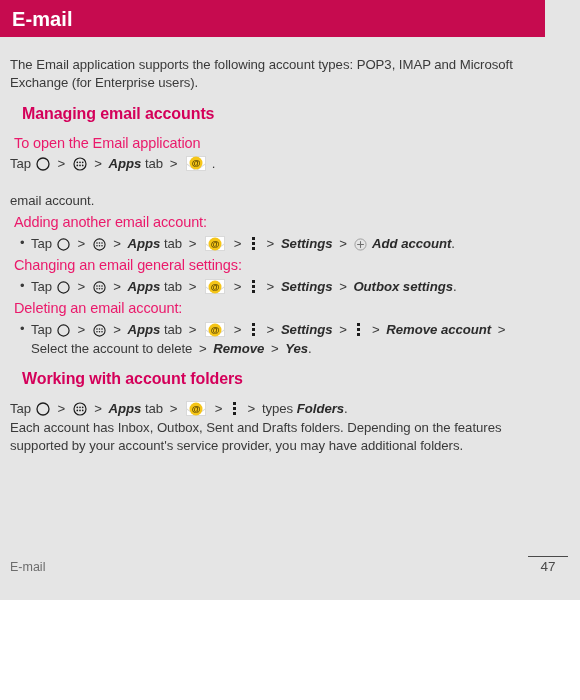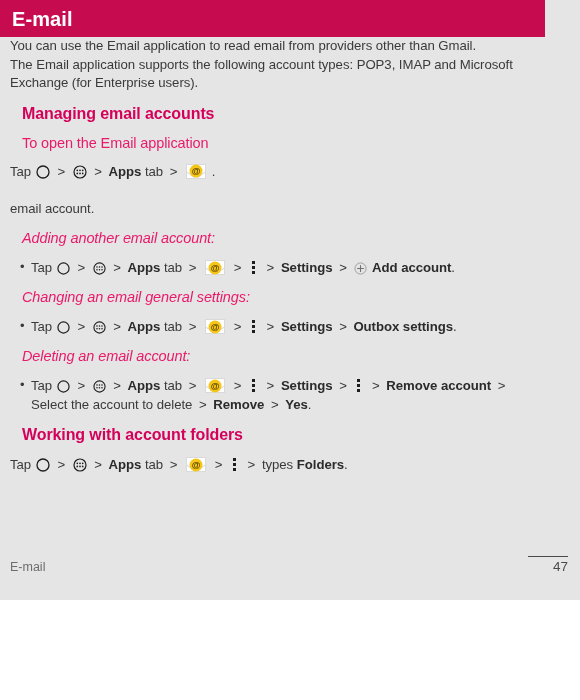--- a/index.html
+++ b/index.html
@@ -56,30 +56,30 @@
     margin: 12px;
     letter-spacing: -0.1px;
   }
   .sec1 { margin-top: 34px; }
   .sec2 { margin-top: 35px; }
 
   h3.sub-head {
     color: #ea1a6b;
     font-size: 14.5px;
     font-weight: 400;
-    margin: 12px;
+    margin: 4px;
     letter-spacing: -0.1px;
   }
   .sub1 { margin-top: 23px; }
-  .sub-gap { margin-top: 20px; font-style: italic; }
+  .sub-gap { margin-top: 20px; }
 
   .step-line { margin-top: 2px; }
   .after-steps { margin-top: 1px; }
 
-  b, .b { font-weight: 700; color: #2b2b2b; }
+  b, .b { font-weight: 700; color: #2b2b2b; font-style: italic; }
 
   
   ul.bullets {
     list-style: none;
     margin: 2px 0 0 0;
     padding: 0;
   }
   ul.bullets li {
     position: relative;
     padding-left: 21px;
@@ -183,37 +183,37 @@
   }
   .page-rule {
     width: 40px;
     height: 1px;
     background: #4a4a4a;
     margin: 0 0 2px 0;
   }
   .page-num {
     color: #4a4a4a;
     font-size: 13.5px;
-    text-align: right;
+    text-align: center;
     display: block;
   }
 </style>
 </head>
 <body>
 
 <div class="page">
 
   <div class="header-bar">
     <span class="header-title">E-mail</span>
   </div>
 
   <div class="content">
 
     <p class="body-text intro">
-      <span>You can use the Email application to read email from providers other than Gmail.</span><br>
+      <br>
       <span>The Email application supports the following account types: POP3, IMAP and Microsoft</span><br>
       <span>Exchange (for Enterprise users).</span>
     </p>
 
     <h2 class="section-head sec1">Managing email accounts</h2>
 
     <h3 class="sub-head sub1">To open the Email application</h3>
 
     <p class="body-text step-line">
       <span>Tap</span>
@@ -410,20 +410,24 @@
         <span class="flap"></span>
         <span class="at">@</span>
       </span>
       <span class="sep">&gt;</span>
       <span class="icon-menu"><i></i><i></i><i></i></span>
       <span class="sep">&gt;</span>
       <span>types</span>
       <b>Folders</b><span>.</span>
     </p>
 
+    <p class="body-text after-steps">
+      <span>Each account has Inbox, Outbox, Sent and Drafts folders. Depending on the features</span><br>
+      <span>supported by your account's service provider, you may have additional folders.</span>
+    </p>
 
   </div>
 
   <div class="footer">
     <span class="footer-label">E-mail</span>
     <div class="page-num-wrap">
       <div class="page-rule"></div>
       <span class="page-num">47</span>
     </div>
   </div>

